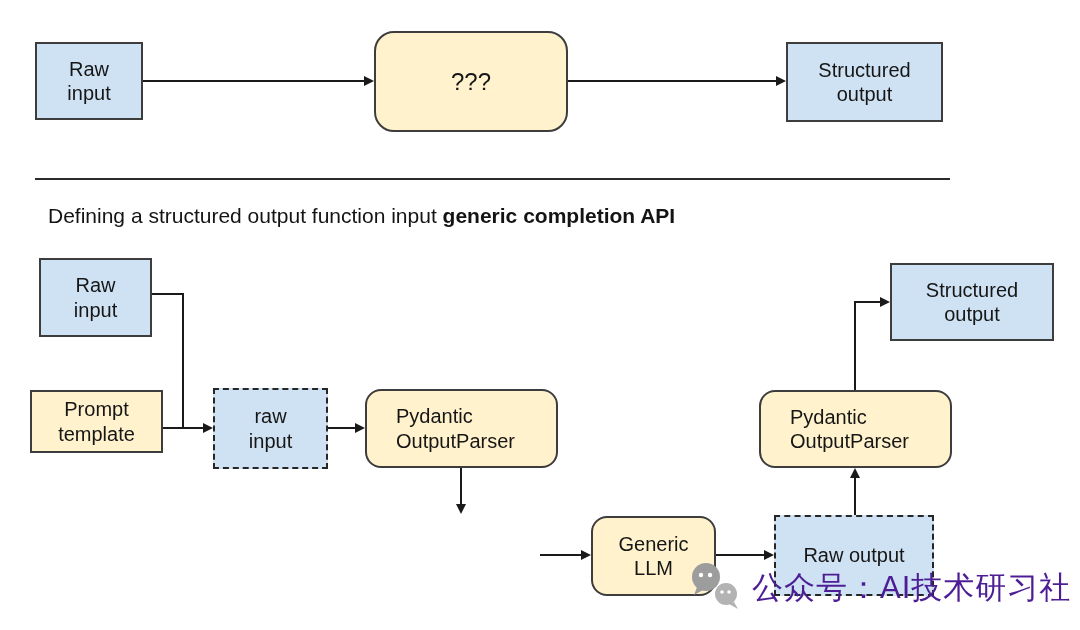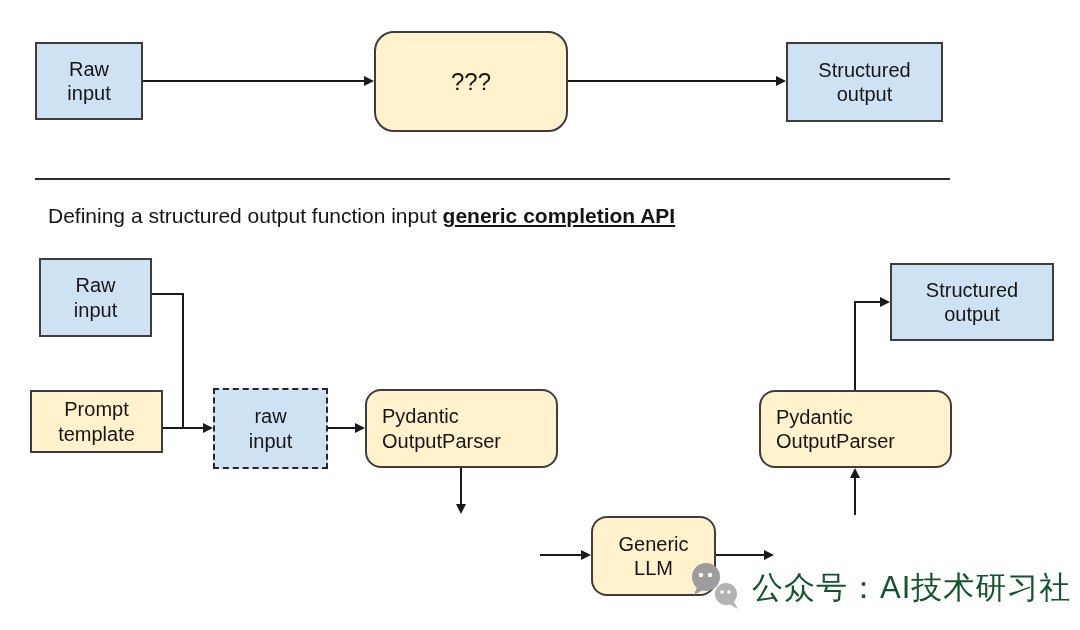--- a/index.html
+++ b/index.html
@@ -9,33 +9,33 @@
   }
   .node{
     position:absolute;display:flex;align-items:center;justify-content:center;
     text-align:center;font-size:20px;line-height:1.22;white-space:pre-line;
     box-sizing:border-box;color:#161616;
   }
   .blue-solid{background:#cfe2f3;border:2px solid #3d3d3d;}
   .yellow-round{background:#fff2cc;border:2px solid #3d3d3d;border-radius:16px;}
   .yellow-square{background:#fff2cc;border:2px solid #3d3d3d;}
   .blue-dashed{background:#cfe2f3;border:2px dashed #262626;}
-  .left-align{justify-content:flex-start;text-align:left;padding-left:15px;}
+  .left-align{justify-content:flex-start;text-align:left;padding-left:29px;}
   .hline,.vline{position:absolute;background:#1a1a1a;}
   .hline{height:2px;}
   .vline{width:2px;}
   .arr{position:absolute;width:0;height:0;}
   .arr-right{border-top:5px solid transparent;border-bottom:5px solid transparent;border-left:10px solid #1a1a1a;}
   .arr-down{border-left:5px solid transparent;border-right:5px solid transparent;border-top:10px solid #1a1a1a;}
   .arr-up{border-left:5px solid transparent;border-right:5px solid transparent;border-bottom:10px solid #1a1a1a;}
   .divider{position:absolute;left:35px;top:178px;width:915px;height:2px;background:#2b2b2b;}
   .section-title{position:absolute;left:48px;top:204px;font-size:21px;color:#141414;}
-  .section-title b{font-weight:bold;text-decoration:underline;}
+  .section-title b{font-weight:bold;}
   .watermark{position:absolute;left:690px;top:562px;display:flex;align-items:center;gap:8px;}
-  .wm-text{font-size:31px;color:#14532d;letter-spacing:1px;white-space:nowrap;}
+  .wm-text{font-size:31px;color:#4c1d95;letter-spacing:1px;white-space:nowrap;}
   .mystery{font-size:24px;}
 </style>
 </head>
 <body>
 
 <div id="stage">
 
   <div class="node blue-solid" style="left:35px;top:42px;width:108px;height:78px;">Raw
 input</div>
 
@@ -82,20 +82,21 @@
 
   <div class="hline" style="left:540px;top:554px;width:42px;"></div>
   <div class="arr arr-right" style="left:581px;top:550px;"></div>
 
   <div class="node yellow-round" style="left:591px;top:516px;width:125px;height:80px;text-align:center;">Generic
 LLM</div>
 
   <div class="hline" style="left:716px;top:554px;width:49px;"></div>
   <div class="arr arr-right" style="left:764px;top:550px;"></div>
 
+  <div class="node blue-dashed" style="left:774px;top:515px;width:160px;height:81px;">Raw output</div>
 
   <div class="vline" style="left:854px;top:477px;height:38px;"></div>
   <div class="arr arr-up" style="left:850px;top:468px;"></div>
 
   <div class="node yellow-round left-align" style="left:759px;top:390px;width:193px;height:78px;">Pydantic
 OutputParser</div>
 
   <div class="vline" style="left:854px;top:301px;height:89px;"></div>
   <div class="hline" style="left:854px;top:301px;width:28px;"></div>
   <div class="arr arr-right" style="left:880px;top:297px;"></div>

